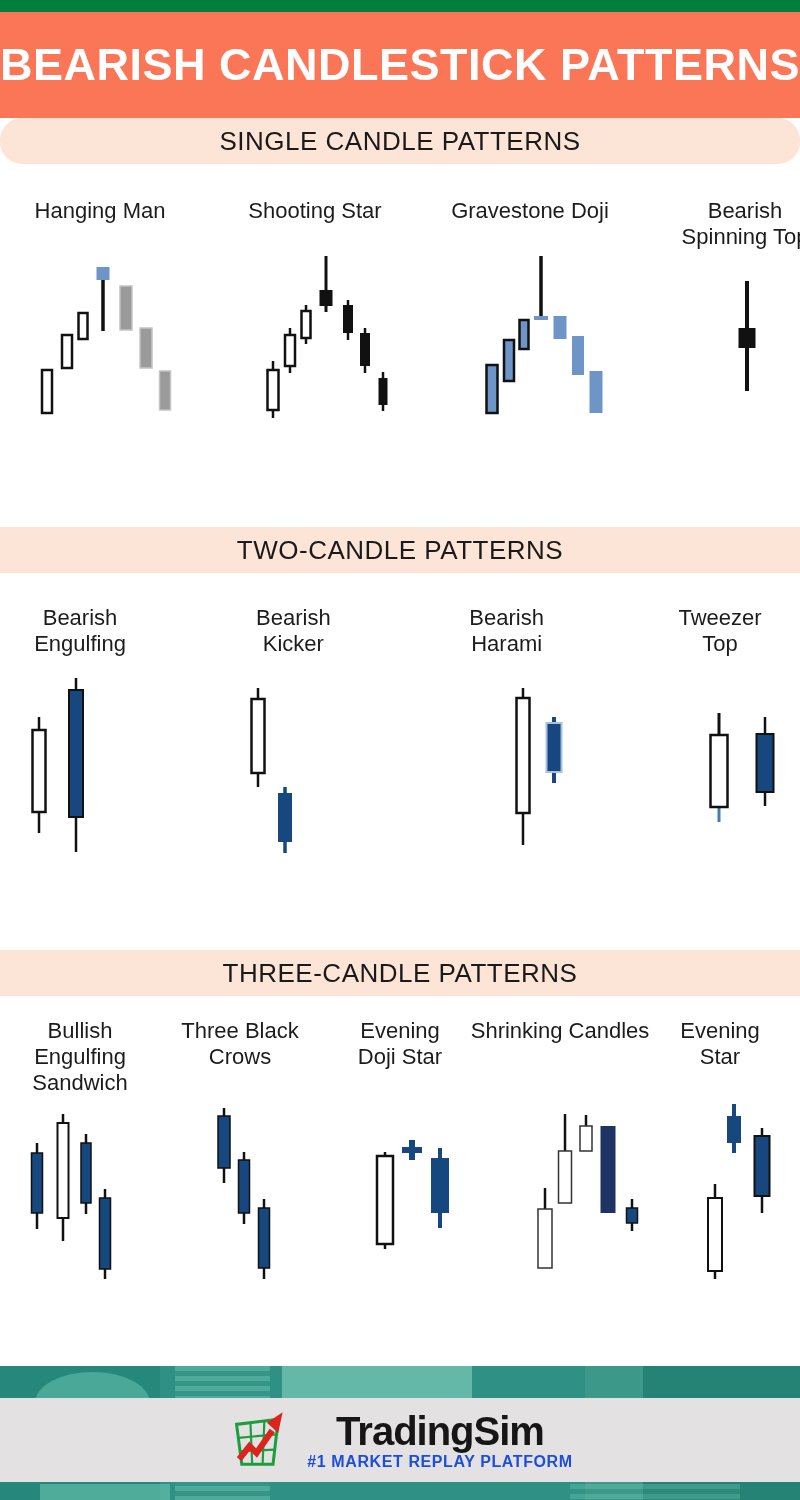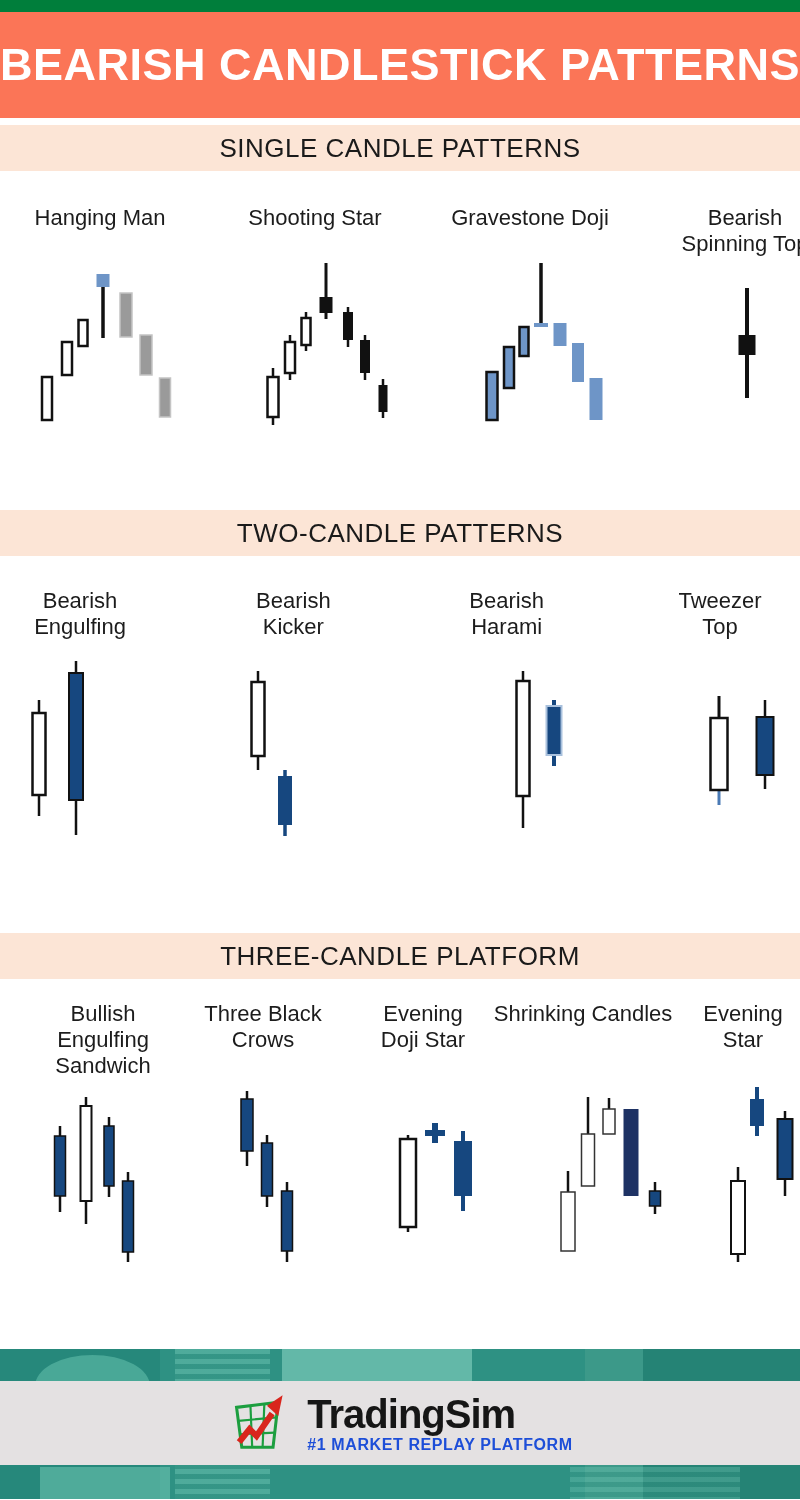--- a/index.html
+++ b/index.html
@@ -6,28 +6,28 @@
   html,body { background:#ffffff; }
   body { width:800px; font-family:"Liberation Sans","DejaVu Sans",sans-serif; }
   .page { width:800px; height:1500px; overflow:hidden; position:relative; background:#ffffff; }
 
   .top-strip { height:12px; background:#007e3b; }
   .header { height:106px; background:#fb7557; display:flex; align-items:center; justify-content:center; }
   .header h1 { color:#ffffff; font-size:45px; font-weight:800; letter-spacing:.5px; white-space:nowrap; }
 
   .band { height:46px; background:#fce5d6; display:flex; align-items:center; justify-content:center; }
   .band span { font-size:26px; color:#1a1a1a; letter-spacing:.5px; }
-  .s1 .band { margin-top:7px; }
-  .s2 .band { margin-top:80px; }
+  .s1 .band { margin-top:0;border-radius:22px; }
+  .s2 .band { margin-top:104px; }
   .s3 .band { margin-top:90px; }
 
   .row { display:flex; justify-content:space-between; }
   .s1 .row { margin-top:34px;gap:15px; }
   .s2 .row { margin-top:32px; }
-  .s3 .row { margin-top:22px;margin-left:23px; }
+  .s3 .row { margin-top:22px; }
 
   .pattern { display:block; }
   .s1 .pattern { width:200px; }
   .s2 .pattern, .s3 .pattern { width:160px; }
 
   .cap { display:block; width:200%; margin-left:-50%; text-align:center; white-space:pre;
          font-size:22px; line-height:26px; color:#1c1c1c; }
   .s1 .cap { height:50px; }
   .s2 .cap { height:65px; }
   .s3 .cap { height:83px; }
@@ -43,21 +43,21 @@
          background:repeating-linear-gradient(#7fd2bf 0 5px, #3f9c8b 5px 10px); }
   .fx4 { left:282px; top:0; width:190px; height:32px; background:#8fd8c6; opacity:.55; }
   .fx5 { right:0; top:0; width:215px; height:150px; background:#1f7a6d; opacity:.6; }
   .fx6 { left:585px; top:0; width:58px; height:150px; background:#67c3ae; opacity:.35; }
   .fx7 { left:40px; top:118px; width:130px; height:32px; background:#77cdb9; opacity:.5; }
   .fx8 { right:60px; top:118px; width:170px; height:32px; opacity:.3;
          background:repeating-linear-gradient(#7fd2bf 0 5px, #3f9c8b 5px 10px); }
 
   .logo-band { position:absolute; left:0; top:32px; width:800px; height:84px; background:#e4e1e2;
                display:flex; align-items:center; justify-content:center; }
-  .logo { display:flex; align-items:center; gap:14px; }
+  .logo { display:flex; align-items:center; gap:14px;text-align:center; }
   .logo-icon { width:66px; height:66px; }
   .brand { font-size:40px; font-weight:bold; color:#161616; letter-spacing:-1px; line-height:42px; }
   .tagline { font-size:16px; font-weight:bold; color:#1d4ed8; letter-spacing:.6px; margin-top:1px; }
 </style>
 </head>
 <body>
 
 <div class="page">
 
   <div class="top-strip"></div>
@@ -186,21 +186,21 @@
             <line x1="125" x2="125" y1="47" y2="65" stroke="#111111" stroke-width="2.5"></line>
             <line x1="125" x2="125" y1="121" y2="136" stroke="#111111" stroke-width="2.5"></line>
             <rect x="116.5" y="64" width="17" height="58" fill="#16477f" stroke="#111111" stroke-width="2"></rect>
           </svg>
       </figure>
     </div>
   </section>
 
   <section class="s3">
     <div class="band">
-      <span>THREE-CANDLE PLATFORM</span>
+      <span>THREE-CANDLE PATTERNS</span>
     </div>
     <div class="row">
       <figure class="pattern">
         <figcaption class="cap">Bullish
 Engulfing
 Sandwich</figcaption>
         <svg viewBox="0 0 160 185" width="160" height="185">
             <line x1="37" x2="37" y1="42" y2="53" stroke="#111111" stroke-width="2.5"></line>
             <line x1="37" x2="37" y1="111" y2="128" stroke="#111111" stroke-width="2.5"></line>
             <rect x="31.5" y="52" width="11" height="60" fill="#16477f" stroke="#111111" stroke-width="1.5"></rect>

